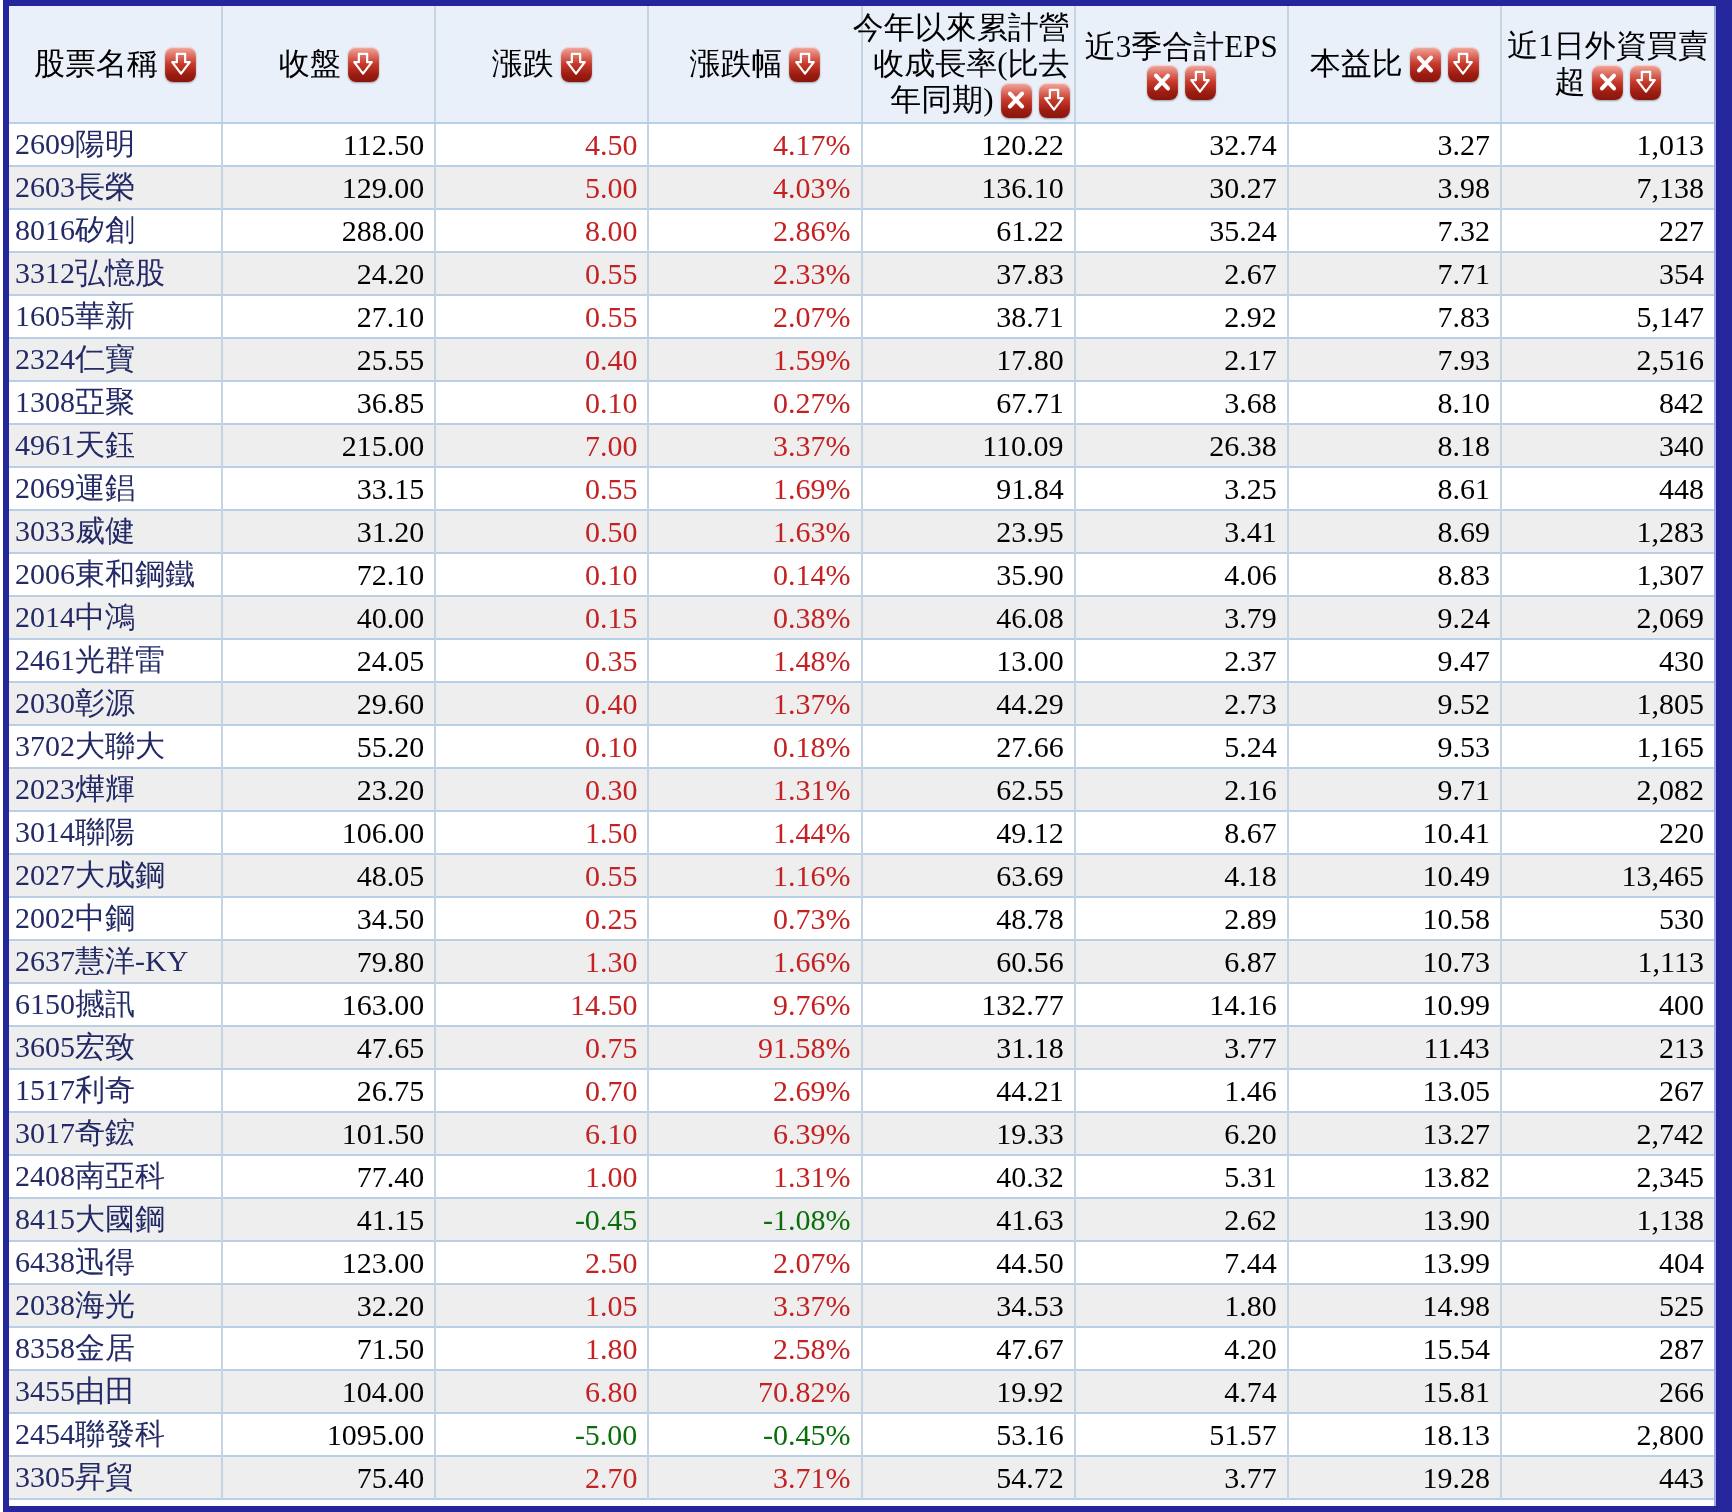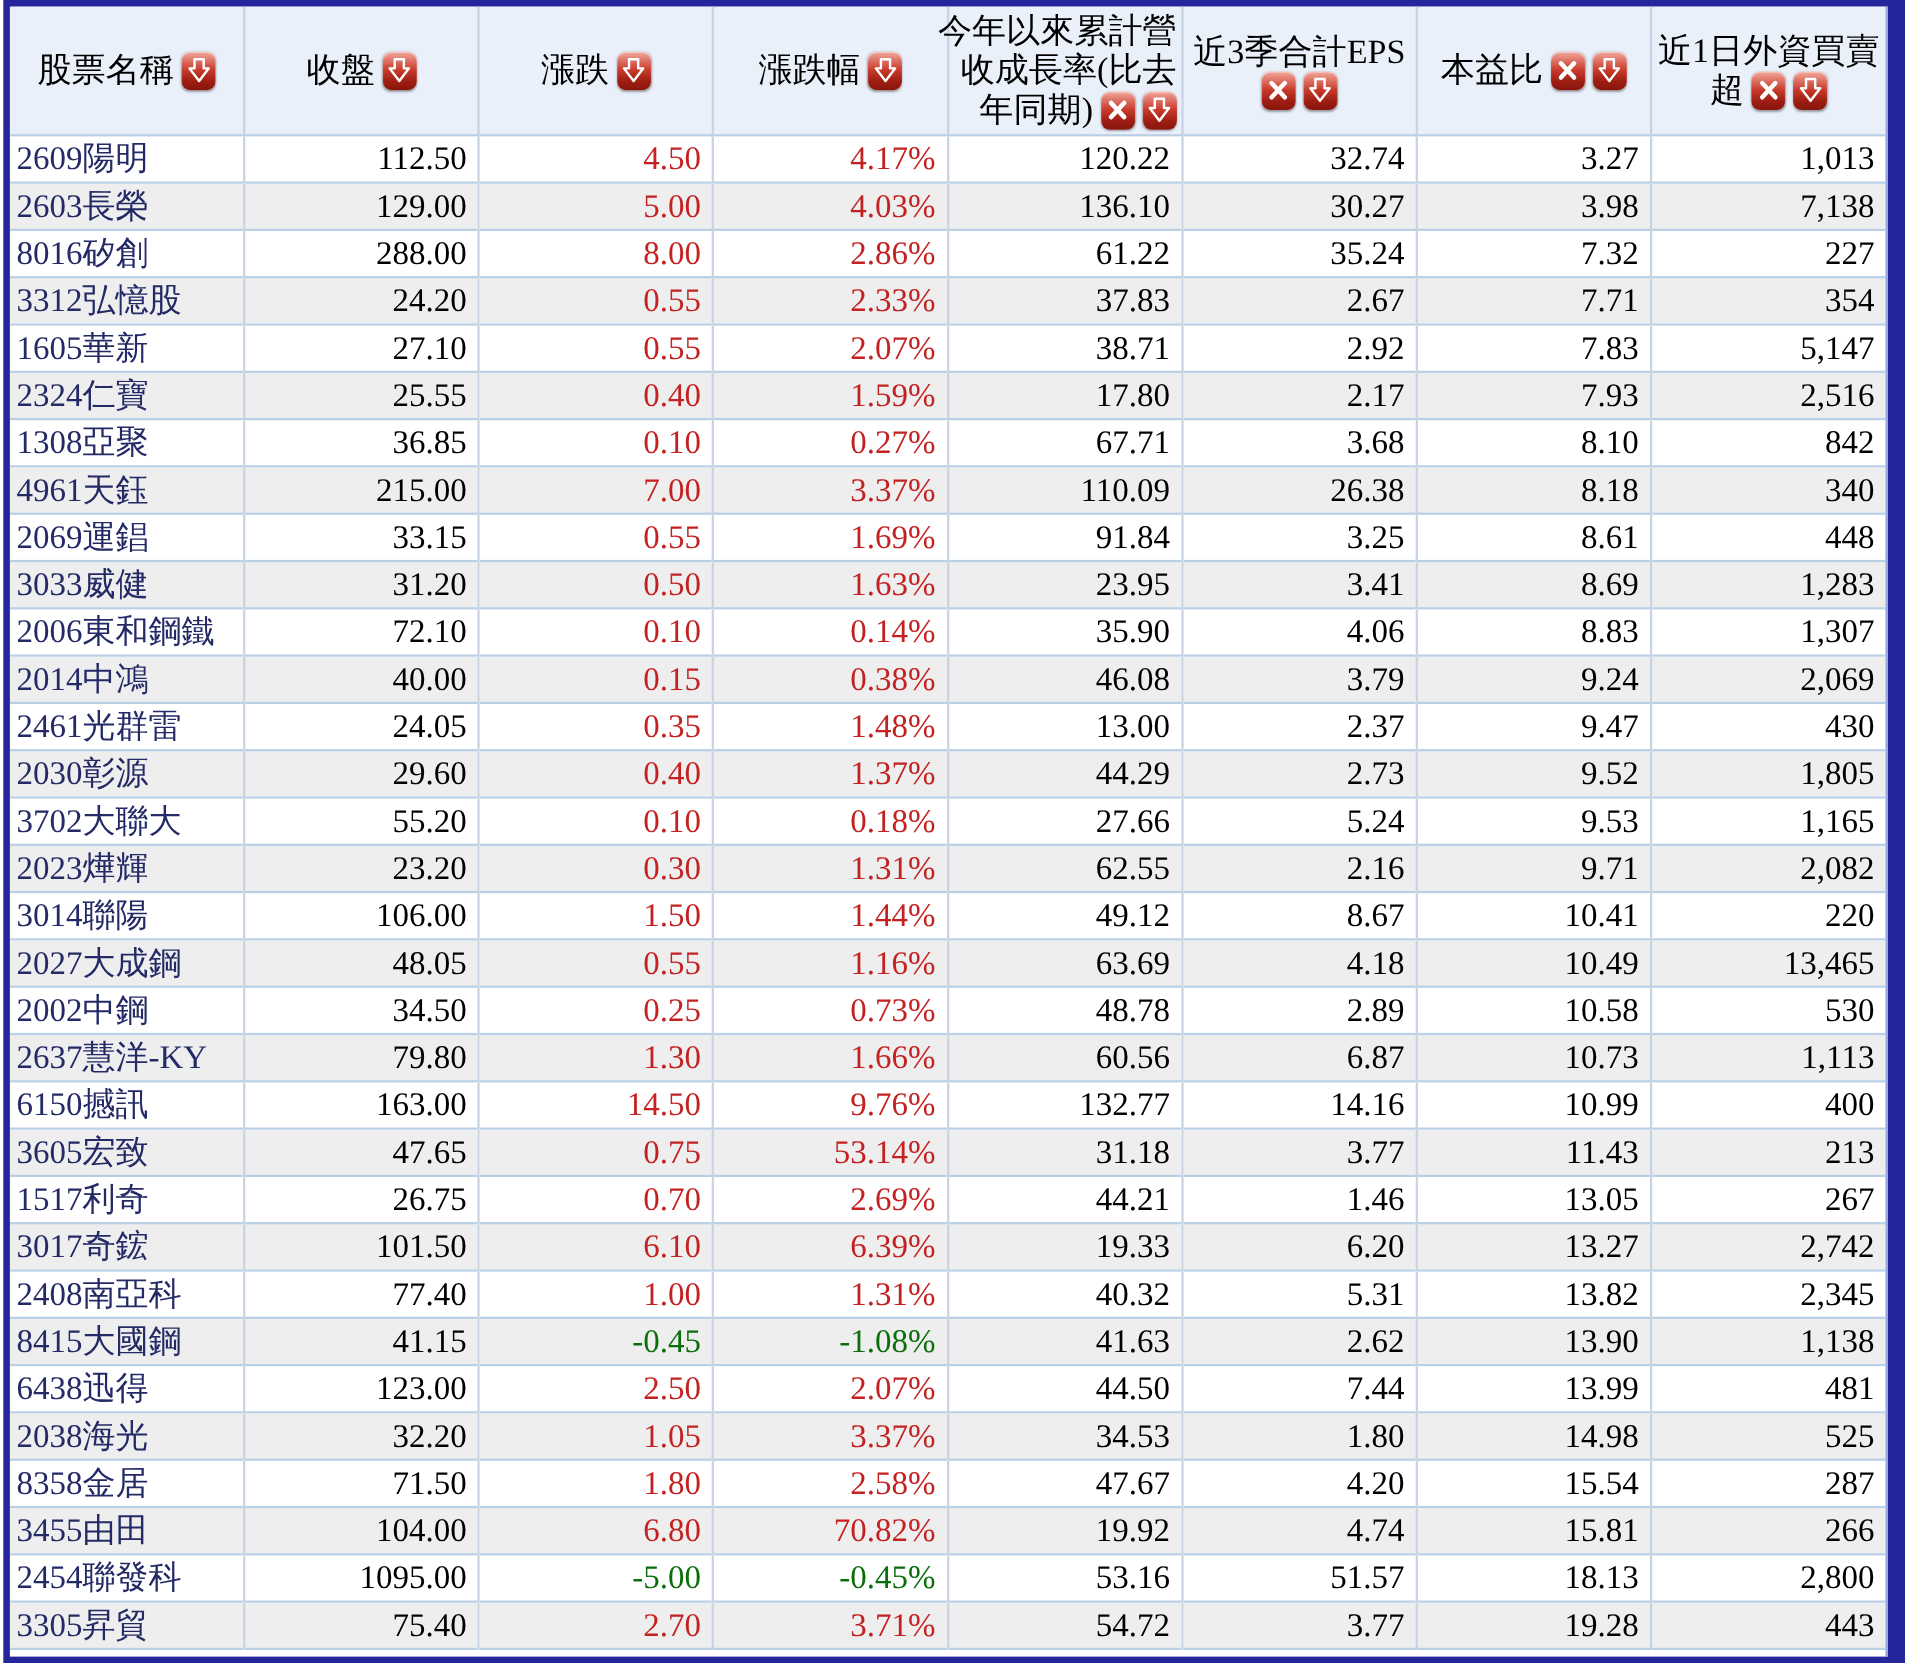--- a/index.html
+++ b/index.html
@@ -387,21 +387,21 @@
             <td class="col-change-pct align-right pos">9.76%</td>
             <td class="col-ytd-revenue-growth align-right">132.77</td>
             <td class="col-eps-3q align-right">14.16</td>
             <td class="col-pe align-right">10.99</td>
             <td class="col-foreign-net align-right">400</td>
           </tr>
           <tr>
             <td class="col-name align-left">3605宏致</td>
             <td class="col-close align-right">47.65</td>
             <td class="col-change align-right pos">0.75</td>
-            <td class="col-change-pct align-right pos">53.14%</td>
+            <td class="col-change-pct align-right pos">91.58%</td>
             <td class="col-ytd-revenue-growth align-right">31.18</td>
             <td class="col-eps-3q align-right">3.77</td>
             <td class="col-pe align-right">11.43</td>
             <td class="col-foreign-net align-right">213</td>
           </tr>
           <tr>
             <td class="col-name align-left">1517利奇</td>
             <td class="col-close align-right">26.75</td>
             <td class="col-change align-right pos">0.70</td>
             <td class="col-change-pct align-right pos">2.69%</td>
@@ -441,21 +441,21 @@
             <td class="col-foreign-net align-right">1,138</td>
           </tr>
           <tr>
             <td class="col-name align-left">6438迅得</td>
             <td class="col-close align-right">123.00</td>
             <td class="col-change align-right pos">2.50</td>
             <td class="col-change-pct align-right pos">2.07%</td>
             <td class="col-ytd-revenue-growth align-right">44.50</td>
             <td class="col-eps-3q align-right">7.44</td>
             <td class="col-pe align-right">13.99</td>
-            <td class="col-foreign-net align-right">481</td>
+            <td class="col-foreign-net align-right">404</td>
           </tr>
           <tr>
             <td class="col-name align-left">2038海光</td>
             <td class="col-close align-right">32.20</td>
             <td class="col-change align-right pos">1.05</td>
             <td class="col-change-pct align-right pos">3.37%</td>
             <td class="col-ytd-revenue-growth align-right">34.53</td>
             <td class="col-eps-3q align-right">1.80</td>
             <td class="col-pe align-right">14.98</td>
             <td class="col-foreign-net align-right">525</td>

